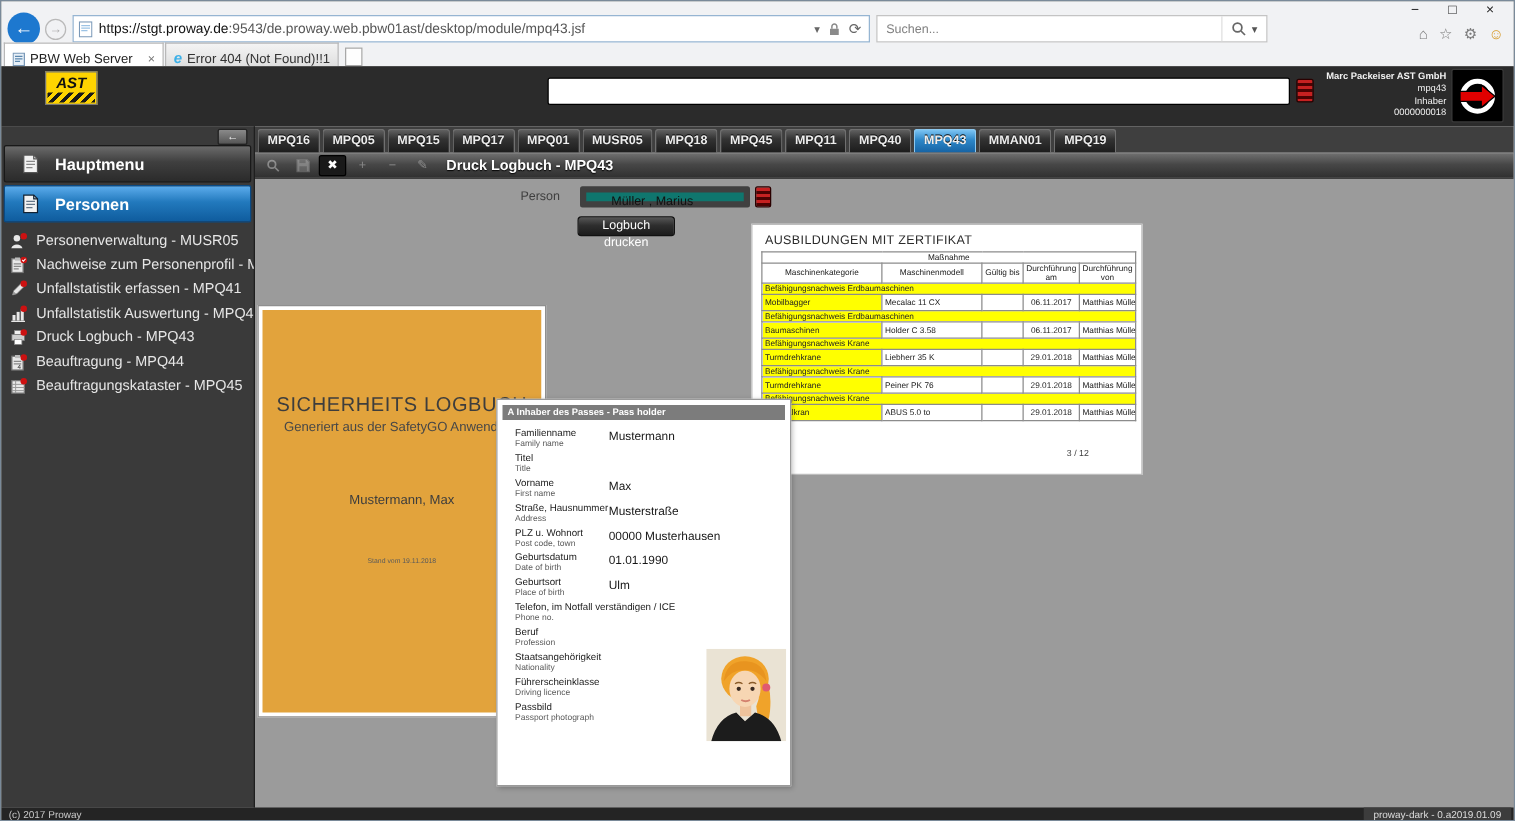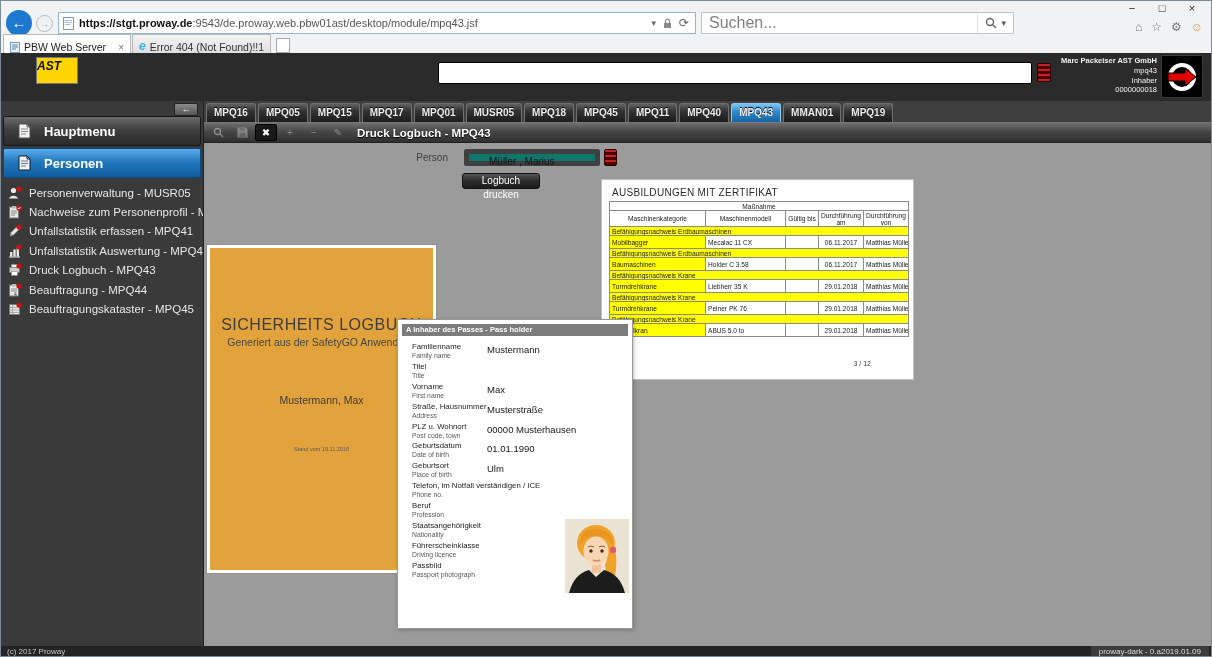--- a/index.html
+++ b/index.html
@@ -10,43 +10,43 @@
   
   .chrome { position:absolute; left:0; top:0; right:0; height:52px; background:#f1f2f4; }
   .win-controls { position:absolute; top:0; right:4px; display:flex; }
   .win-btn { width:30px; height:16px; text-align:center; line-height:15px; font-size:11px; color:#222; }
   .back-btn { position:absolute; left:5px; top:9px; width:26px; height:26px; border-radius:50%;
               background:#1d78cf; color:#fff; font-size:15px; line-height:25px; text-align:center; }
   .fwd-btn { position:absolute; left:35px; top:14px; width:17px; height:17px; border-radius:50%;
              background:#f1f2f4; border:1px solid #b9b9b9; color:#a8a8a8; font-size:10px; line-height:15px; text-align:center; }
   .url-field { position:absolute; left:57px; top:11px; width:638px; height:22px; background:#fff;
                border:1px solid #96b5d2; display:flex; align-items:center; font-size:11px; white-space:nowrap; overflow:hidden; }
-  .url-main { color:#111; font-weight:bold;text-align:right; }
+  .url-main { color:#111; font-weight:normal;text-align:right; }
   .url-rest { color:#555; }
   .url-icons { margin-left:auto; display:flex; align-items:center; gap:7px; padding-right:6px; color:#666; font-size:9px; }
   .search-box { position:absolute; left:700px; top:11px; width:313px; height:22px; background:#fff;
                 border:1px solid #c4c4c4; display:flex; align-items:center; }
-  .search-ph { font-size:16px; color:#808080; padding-left:7px; flex:1; }
+  .search-ph { font-size:10px; color:#808080; padding-left:7px; flex:1; }
   .search-icons { display:flex; align-items:center; gap:4px; padding:0 7px; color:#555; font-size:9px;
                   border-left:1px solid #e0e0e0; height:100%; }
   .quick-icons { position:absolute; right:8px; top:19px; display:flex; gap:9px; font-size:12px; color:#7a7a7a; }
   .smiley { color:#d79b2a; }
   .btabs { position:absolute; left:2px; top:33px; display:flex; align-items:flex-end; height:19px; }
   .btab { height:19px; display:flex; align-items:flex-end; padding:0 6px; font-size:10.5px; color:#222;
           margin-right:1px; border:1px solid #b8b8b8; border-bottom:none; gap:4px; white-space:nowrap; }
   .btab.active { background:#fff; width:128px; }
   .btab.inactive { background:linear-gradient(#f4f4f4,#dfdfdf); color:#333; }
   .tab-close { margin-left:auto; color:#777; font-size:10px; }
   .ie-e { color:#3bb0e8; font-weight:bold; font-style:italic; font-size:12px; }
   .newtab { width:14px; height:15px; margin-left:4px; background:#fefefe; border:1px solid #a8a8a8; }
 
   
   .apphdr { position:absolute; left:0; top:52px; width:100%; height:48px; background:#2b2b2b; }
   .ast-logo { position:absolute; left:35px; top:4px; width:42px; height:27px; background:#ffd400;
-              border:1px solid #777; display:flex; }
+              border:1px solid #777; display:flex; flex-direction:column; }
   .ast-text { font-style:italic; font-weight:bold; font-size:12px; color:#111; line-height:16px; text-align:center; }
   .ast-stripes { height:8px; margin:0 1px 1px; background:repeating-linear-gradient(135deg,#1a1a1a 0 3px,#ffd400 3px 6px); }
   .cmdbar { position:absolute; left:437px; top:9px; width:594px; height:22px; background:#fff;
             border:1px solid #000; border-radius:2px; }
   .redlist { width:14px; height:19px; border-radius:2px; border:1px solid #2a0000;
              background:repeating-linear-gradient(#c62121 0 2.5px,#4d0202 2.5px 5px); }
   .redlist.hdr { position:absolute; left:1036px; top:10px; }
   .userinfo { position:absolute; right:54px; top:3px; text-align:right; color:#f2f2f2; font-size:7.5px; line-height:9.8px; }
   .userinfo .l1 { font-weight:bold; }
   .logout { position:absolute; right:8px; top:2px; width:42px; height:43px; background:#000;

